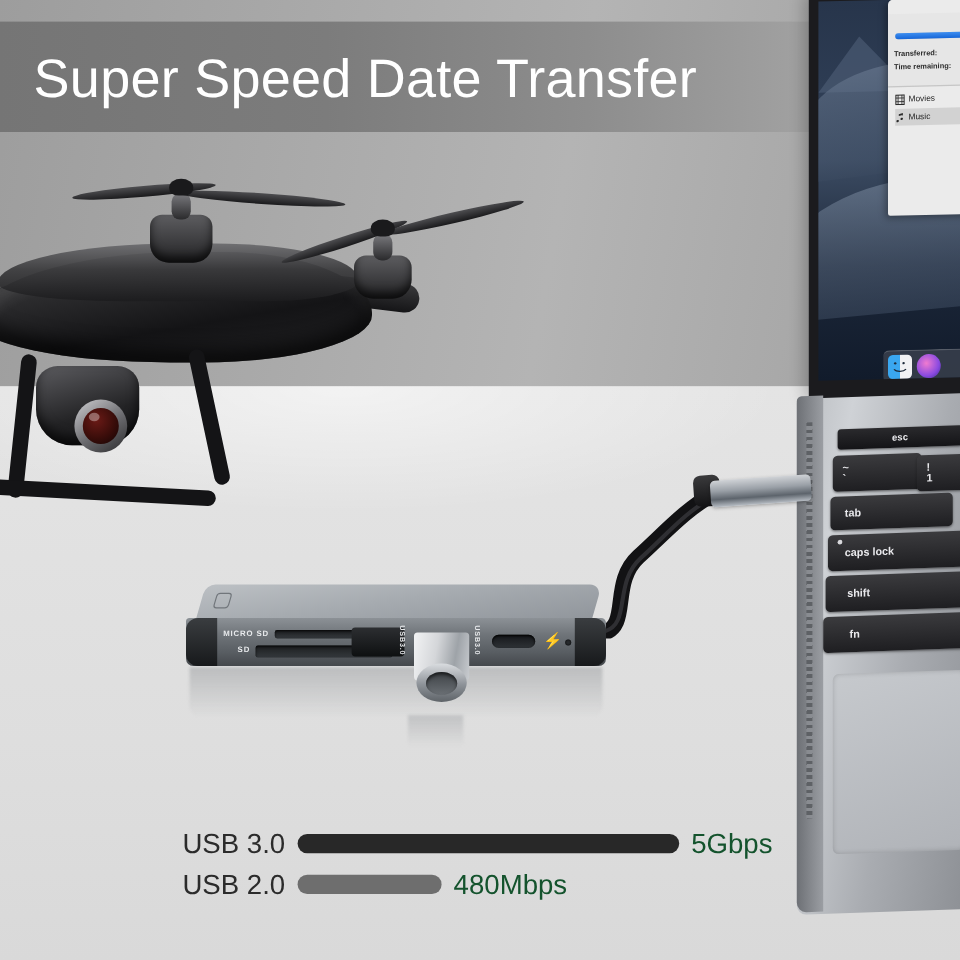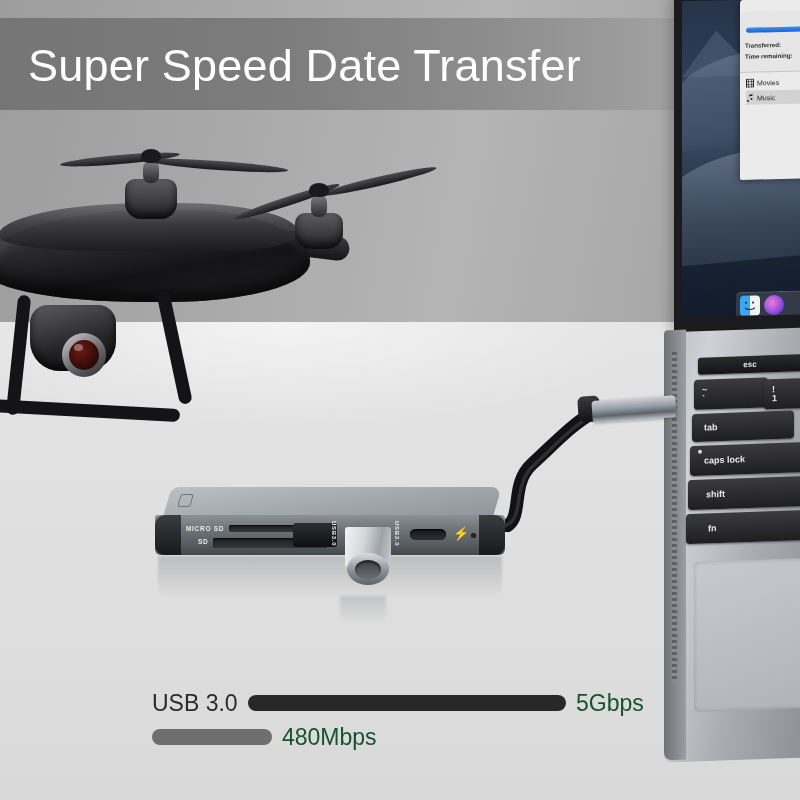--- a/index.html
+++ b/index.html
@@ -360,18 +360,19 @@
     </div>
   </div>
 
   <div class="speeds">
     <div class="speed-row">
       <div class="speed-name">USB 3.0</div>
       <div class="speed-bar bar3"></div>
       <div class="speed-val">5Gbps</div>
     </div>
     <div class="speed-row">
+      <div class="speed-name">USB 2.0</div>
       <div class="speed-bar bar2"></div>
       <div class="speed-val">480Mbps</div>
     </div>
   </div>
 
 </div>
 
 </body></html>

